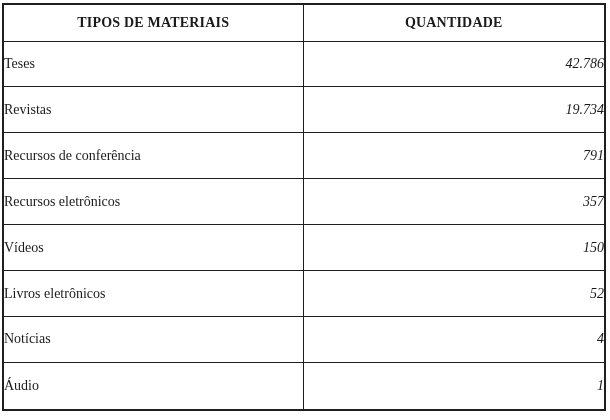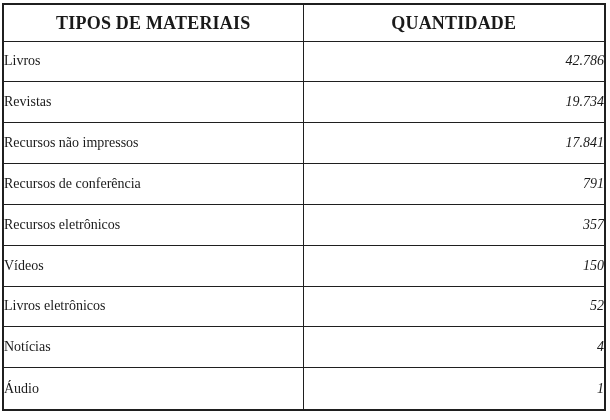--- a/index.html
+++ b/index.html
@@ -38,21 +38,21 @@
   }
   table.materials-table {
     border: 2px solid #1f1f1f;
   }
   tr.header-row {
     height: 37px;
   }
   tr.header-row th {
     font-weight: bold;
     text-align: center;
-    font-size: 18px;
+    font-size: 14px;
     letter-spacing: 0.2px;
   }
   col.col-type  { width: 300px; }
   col.col-qty   { width: 302px; }
   td.cell-label {
     text-align: left;
     padding-left: 8px;
   }
   td.cell-value {
     text-align: right;
@@ -69,30 +69,26 @@
       <col class="col-qty">
     </colgroup>
     <thead>
       <tr class="header-row">
         <th>TIPOS DE MATERIAIS</th>
         <th>QUANTIDADE</th>
       </tr>
     </thead>
     <tbody>
         <tr>
-          <td class="cell-label">Livros</td>
+          <td class="cell-label">Teses</td>
           <td class="cell-value">42.786</td>
         </tr>
         <tr>
           <td class="cell-label">Revistas</td>
           <td class="cell-value">19.734</td>
-        </tr>
-        <tr>
-          <td class="cell-label">Recursos não impressos</td>
-          <td class="cell-value">17.841</td>
         </tr>
         <tr>
           <td class="cell-label">Recursos de conferência</td>
           <td class="cell-value">791</td>
         </tr>
         <tr>
           <td class="cell-label">Recursos eletrônicos</td>
           <td class="cell-value">357</td>
         </tr>
         <tr>

